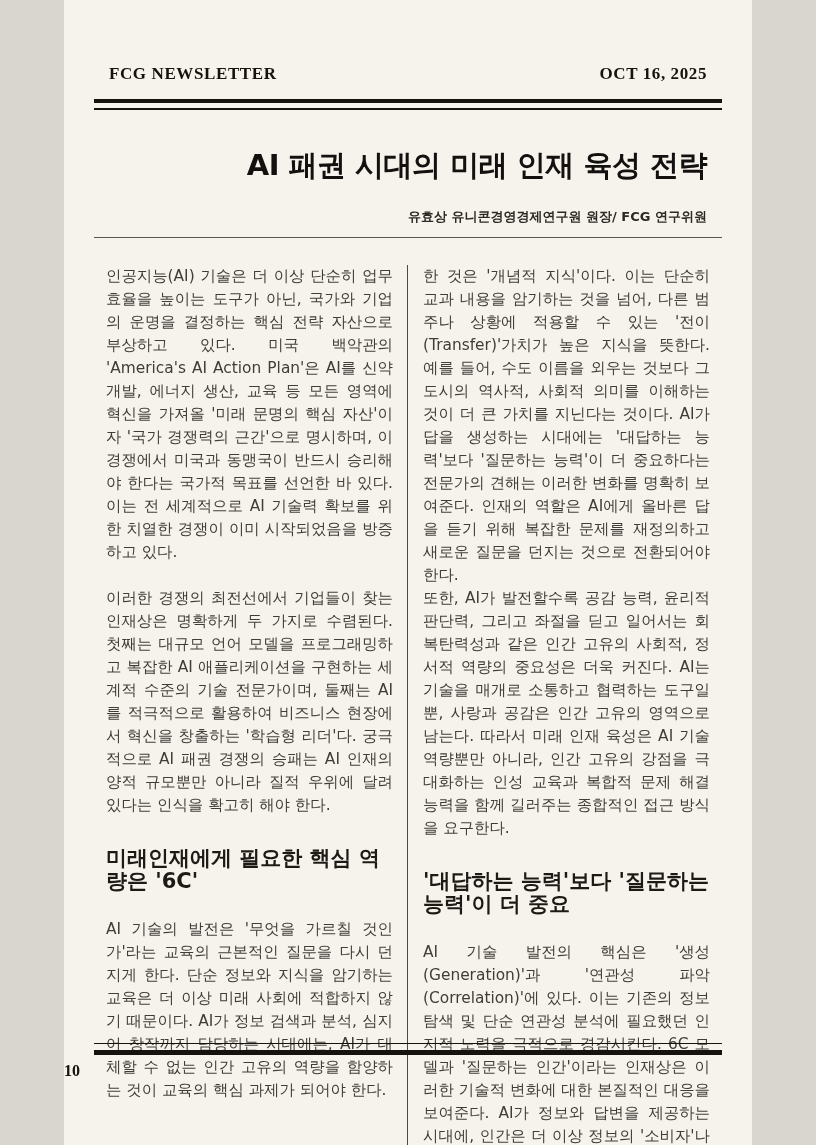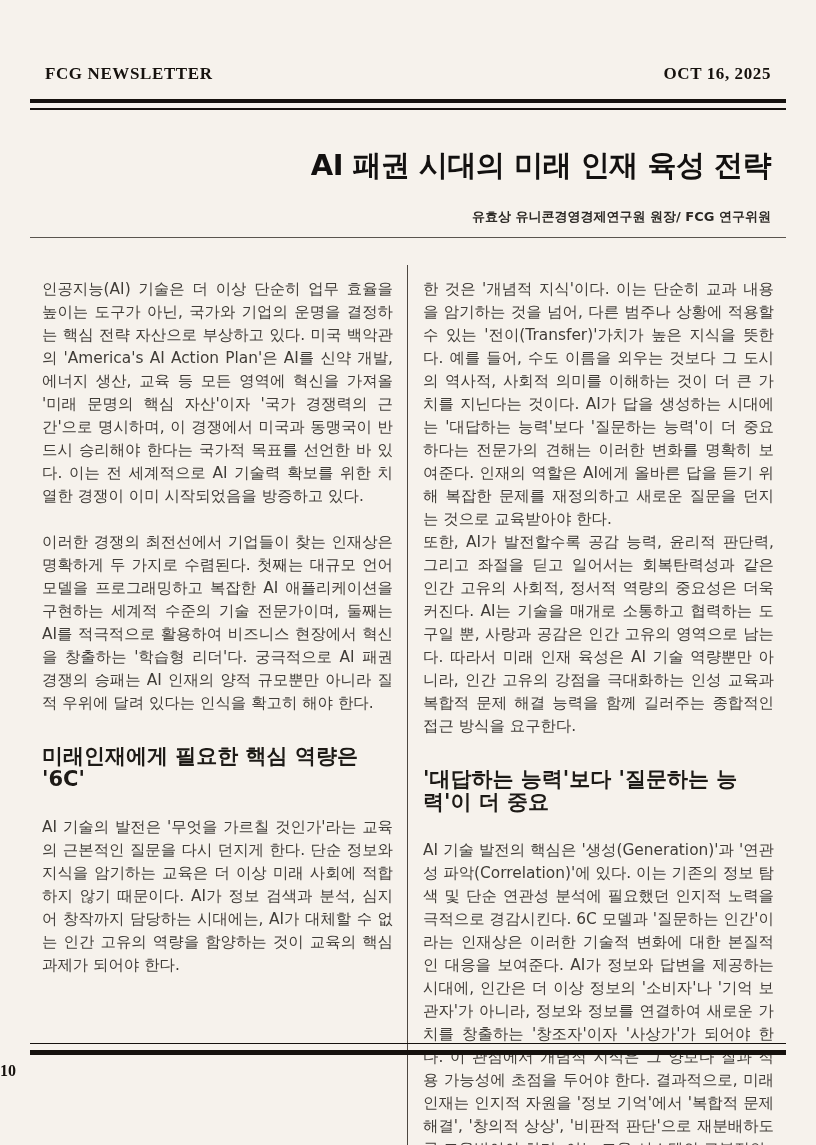--- a/index.html
+++ b/index.html
@@ -1,18 +1,18 @@
 <!DOCTYPE html>
 <html><head>
 <meta charset="utf-8">
 <style>
   html,body { margin:0; padding:0; background:#d9d5cf; }
   .page {
     position:relative;
-    width:816px; height:1145px;
+    width:688px; height:1145px;
     margin:0 auto;
     background:#f6f2ec;
     font-family:"DejaVu Sans","Liberation Sans",sans-serif;
     color:#403c37;
     box-sizing:border-box;
     overflow:hidden;
   }
   .masthead {
     display:flex; justify-content:space-between; align-items:flex-end;
     padding:64px 45px 0 45px;
@@ -40,21 +40,21 @@
     margin:27px 42px 0;
   }
   .col {
     width:50%; box-sizing:border-box;
     font-size:15.4px; line-height:23px;
     text-align:justify;
     color:#403c37;
   }
   .col-left  { padding-right:14px; border-right:1px solid #4d4841; }
   .col-right { padding-left:15px; }
-  .col p { margin:13px 0 23px; }
+  .col p { margin:0 0 23px; }
   .col p.flow-prev { margin-bottom:0; }
   .col p.flow-next { margin-top:0; }
   .col-heading {
     font-size:21px; font-weight:700;
     color:#1d1a16;
     text-align:left;
     margin:30px 0 25px;
   }
   .footer {
     position:absolute; left:0; right:0; top:1043px;
@@ -90,21 +90,21 @@
   <div class="columns">
 
     <div class="col col-left">
       <p>인공지능(AI) 기술은 더 이상 단순히 업무 효율을 높이는 도구가 아닌, 국가와 기업의 운명을 결정하는 핵심 전략 자산으로 부상하고 있다. 미국 백악관의 'America's AI Action Plan'은 AI를 신약 개발, 에너지 생산, 교육 등 모든 영역에 혁신을 가져올 '미래 문명의 핵심 자산'이자 '국가 경쟁력의 근간'으로 명시하며, 이 경쟁에서 미국과 동맹국이 반드시 승리해야 한다는 국가적 목표를 선언한 바 있다. 이는 전 세계적으로 AI 기술력 확보를 위한 치열한 경쟁이 이미 시작되었음을 방증하고 있다.</p>
       <p>이러한 경쟁의 최전선에서 기업들이 찾는 인재상은 명확하게 두 가지로 수렴된다. 첫째는 대규모 언어 모델을 프로그래밍하고 복잡한 AI 애플리케이션을 구현하는 세계적 수준의 기술 전문가이며, 둘째는 AI를 적극적으로 활용하여 비즈니스 현장에서 혁신을 창출하는 '학습형 리더'다. 궁극적으로 AI 패권 경쟁의 승패는 AI 인재의 양적 규모뿐만 아니라 질적 우위에 달려 있다는 인식을 확고히 해야 한다.</p>
       <h2 class="col-heading">미래인재에게 필요한 핵심 역량은 '6C'</h2>
       <p>AI 기술의 발전은 '무엇을 가르칠 것인가'라는 교육의 근본적인 질문을 다시 던지게 한다. 단순 정보와 지식을 암기하는 교육은 더 이상 미래 사회에 적합하지 않기 때문이다. AI가 정보 검색과 분석, 심지어 창작까지 담당하는 시대에는, AI가 대체할 수 없는 인간 고유의 역량을 함양하는 것이 교육의 핵심 과제가 되어야 한다.</p>
     </div>
 
     <div class="col col-right">
-      <p class="flow-prev">한 것은 '개념적 지식'이다. 이는 단순히 교과 내용을 암기하는 것을 넘어, 다른 범주나 상황에 적용할 수 있는 '전이(Transfer)'가치가 높은 지식을 뜻한다. 예를 들어, 수도 이름을 외우는 것보다 그 도시의 역사적, 사회적 의미를 이해하는 것이 더 큰 가치를 지닌다는 것이다. AI가 답을 생성하는 시대에는 '대답하는 능력'보다 '질문하는 능력'이 더 중요하다는 전문가의 견해는 이러한 변화를 명확히 보여준다. 인재의 역할은 AI에게 올바른 답을 듣기 위해 복잡한 문제를 재정의하고 새로운 질문을 던지는 것으로 교육받아야 한다.</p>
+      <p class="flow-prev">한 것은 '개념적 지식'이다. 이는 단순히 교과 내용을 암기하는 것을 넘어, 다른 범주나 상황에 적용할 수 있는 '전이(Transfer)'가치가 높은 지식을 뜻한다. 예를 들어, 수도 이름을 외우는 것보다 그 도시의 역사적, 사회적 의미를 이해하는 것이 더 큰 가치를 지닌다는 것이다. AI가 답을 생성하는 시대에는 '대답하는 능력'보다 '질문하는 능력'이 더 중요하다는 전문가의 견해는 이러한 변화를 명확히 보여준다. 인재의 역할은 AI에게 올바른 답을 듣기 위해 복잡한 문제를 재정의하고 새로운 질문을 던지는 것으로 전환되어야 한다.</p>
       <p class="flow-next">또한, AI가 발전할수록 공감 능력, 윤리적 판단력, 그리고 좌절을 딛고 일어서는 회복탄력성과 같은 인간 고유의 사회적, 정서적 역량의 중요성은 더욱 커진다. AI는 기술을 매개로 소통하고 협력하는 도구일 뿐, 사랑과 공감은 인간 고유의 영역으로 남는다. 따라서 미래 인재 육성은 AI 기술 역량뿐만 아니라, 인간 고유의 강점을 극대화하는 인성 교육과 복합적 문제 해결 능력을 함께 길러주는 종합적인 접근 방식을 요구한다.</p>
       <h2 class="col-heading">'대답하는 능력'보다 '질문하는 능력'이 더 중요</h2>
       <p>AI 기술 발전의 핵심은 '생성(Generation)'과 '연관성 파악(Correlation)'에 있다. 이는 기존의 정보 탐색 및 단순 연관성 분석에 필요했던 인지적 노력을 극적으로 경감시킨다. 6C 모델과 '질문하는 인간'이라는 인재상은 이러한 기술적 변화에 대한 본질적인 대응을 보여준다. AI가 정보와 답변을 제공하는 시대에, 인간은 더 이상 정보의 '소비자'나 '기억 보관자'가 아니라, 정보와 정보를 연결하여 새로운 가치를 창출하는 '창조자'이자 '사상가'가 되어야 한다. 이 관점에서 개념적 지식은 그 양보다 질과 적용 가능성에 초점을 두어야 한다. 결과적으로, 미래 인재는 인지적 자원을 '정보 기억'에서 '복합적 문제 해결', '창의적 상상', '비판적 판단'으로 재분배하도록 교육받아야 하며, 이는 교육 시스템의 근본적인</p>
     </div>
 
   </div>
 
   <div class="footer">
     <div class="footer-thin"></div>
     <div class="footer-thick"></div>

